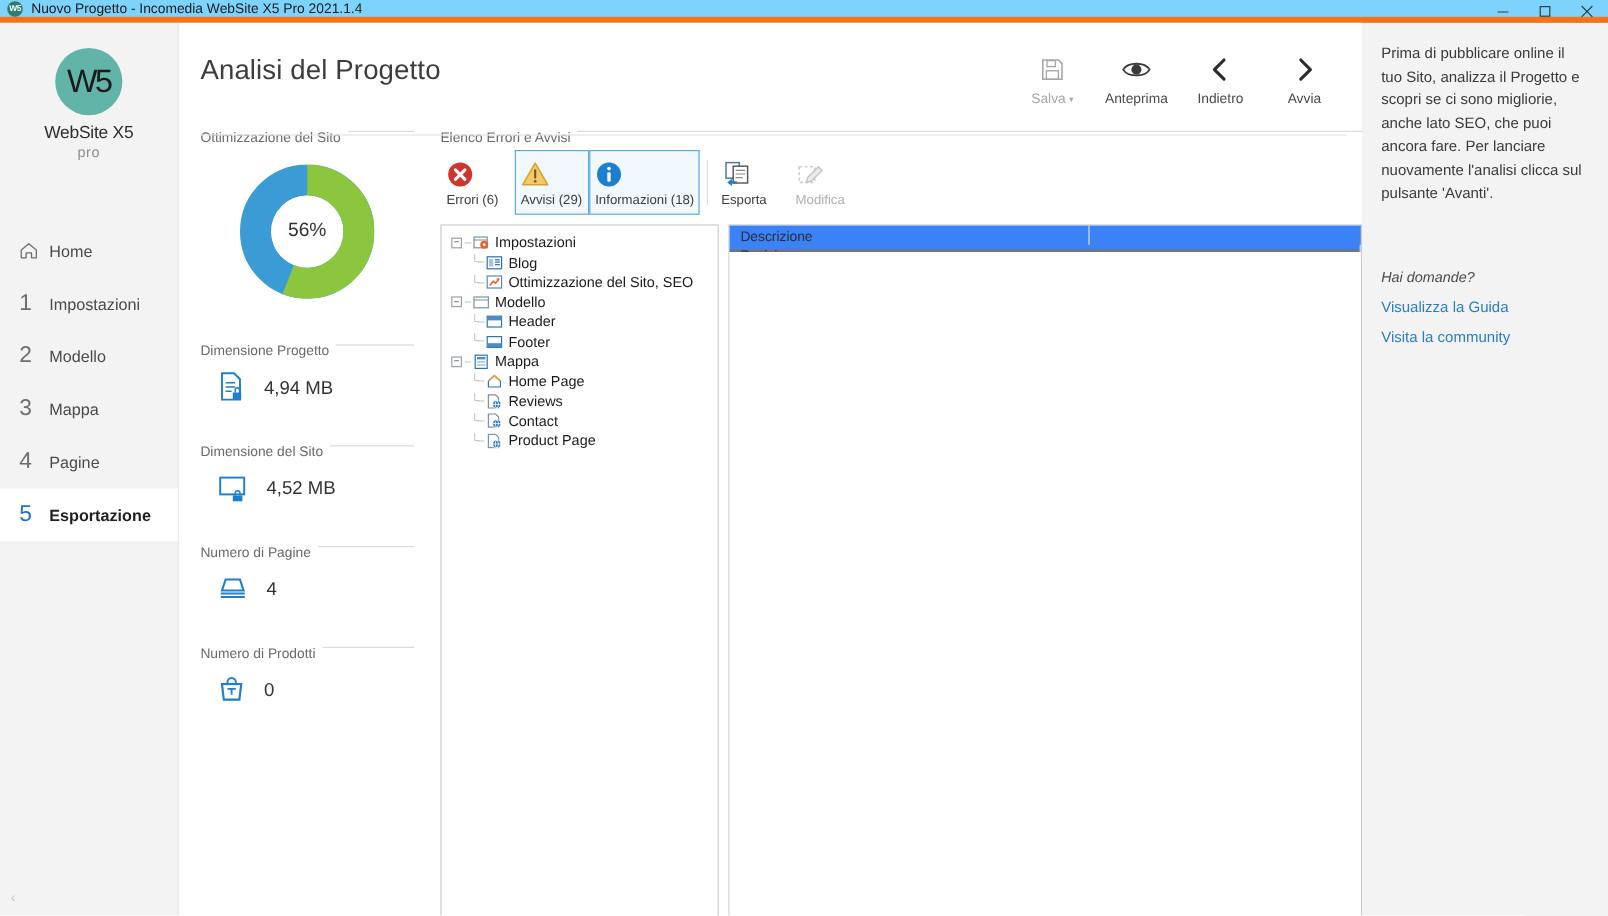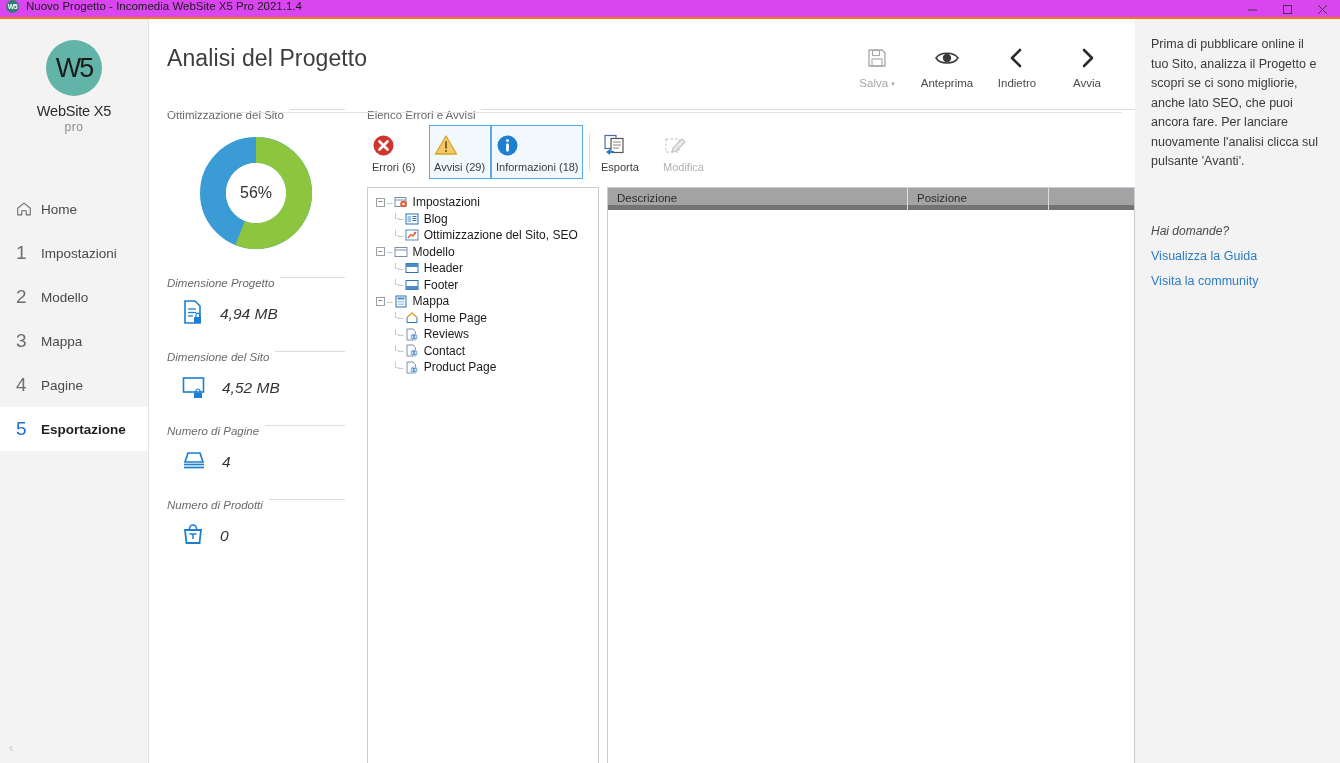--- a/index.html
+++ b/index.html
@@ -7,24 +7,24 @@
     width: 1340px; height: 763px;
     font-family: "Liberation Sans", sans-serif;
     background: #ffffff;
     overflow: hidden;
     -webkit-font-smoothing: antialiased;
   }
 
   
   #titlebar {
     height: 19px; width: 100%;
-    background: #d946ef;
-    display: flex; align-items: flex-start;
+    background: #7dd3fc;
+    display: flex; align-items: flex-end;
     position: relative;
-    border-bottom: 2px solid #f97316;
+    border-bottom: 5px solid #f97316;
   }
   #tb-icon {
     width: 13px; height: 13px; margin-left: 6px; margin-right: 7px;
     border-radius: 50%; background: #2f7d72;
     color: #fff; font-size: 7px; font-weight: bold;
     display: flex; align-items: center; justify-content: center;
     letter-spacing: -0.5px;
   }
   #tb-title { font-size: 11.5px; color: #1a1a1a; }
   #tb-controls { position: absolute; right: 0; top: 0; height: 19px; display: flex; }
@@ -126,21 +126,21 @@
   #donut { position: relative; width: 112px; height: 112px; }
   #donut .hole {
     position: absolute; left: 26px; top: 26px;
     width: 60px; height: 60px; border-radius: 50%;
     background: #fff; display: flex; align-items: center; justify-content: center;
   }
   #donut-pct { font-size: 16px; color: #333; }
 
   .stat-row { display: flex; align-items: center; height: 46px; padding-left: 14px; gap: 15px; }
   .stat-val { font-size: 15.5px; color: #333; }
-  .stat-block { margin-top: 14px; font-style: italic; }
+  .stat-block { margin-top: 24px; }
 
   
   #errpanel { flex: 1; padding-left: 22px; padding-right: 0; }
   #toolbar {
     display: flex; align-items: stretch; height: 54px; margin-top: 4px; margin-bottom: 8px;
   }
   .tb-tab {
     width: 62px; display: flex; flex-direction: column; align-items: flex-start; justify-content: center;
     cursor: default; border: 1px solid transparent; background: transparent;
     padding: 0 4px;
@@ -166,21 +166,21 @@
     font-size: 8px; line-height: 1; color: #333; margin-right: 2px;
   }
   .tdash { color: #b8b8b8; font-size: 10px; letter-spacing: -1px; margin-right: 1px; }
   .ticon { width: 16px; height: 14px; margin-right: 4px; display: inline-flex; align-items: center; justify-content: center; }
   .tlabel { font-size: 12px; color: #1a1a1a; }
 
   #listpane {
     flex: 1; border: 1px solid #c9ccd4; background: #fff;
     display: flex; flex-direction: column;
   }
-  #list-header { display: flex; height: 22px; border-bottom: 5px solid #737373; background: #a3a3a3; }
+  #list-header { display: flex; height: 22px; border-bottom: 2px solid #737373; background: #3b82f6; flex-direction: column; }
   .lh-cell {
     font-size: 11.5px; color: #2c2c2c; padding: 4px 0 0 9px;
     border-right: 1px solid #dadde2; height: 22px;
   }
   .lh-cell.c1 { width: 300px; }
   .lh-cell.c2 { flex: 1; }
   .lh-cell.c3 { width: 85px; border-right: none; }
   #list-body { flex: 1; background: #fff; }
 
   

